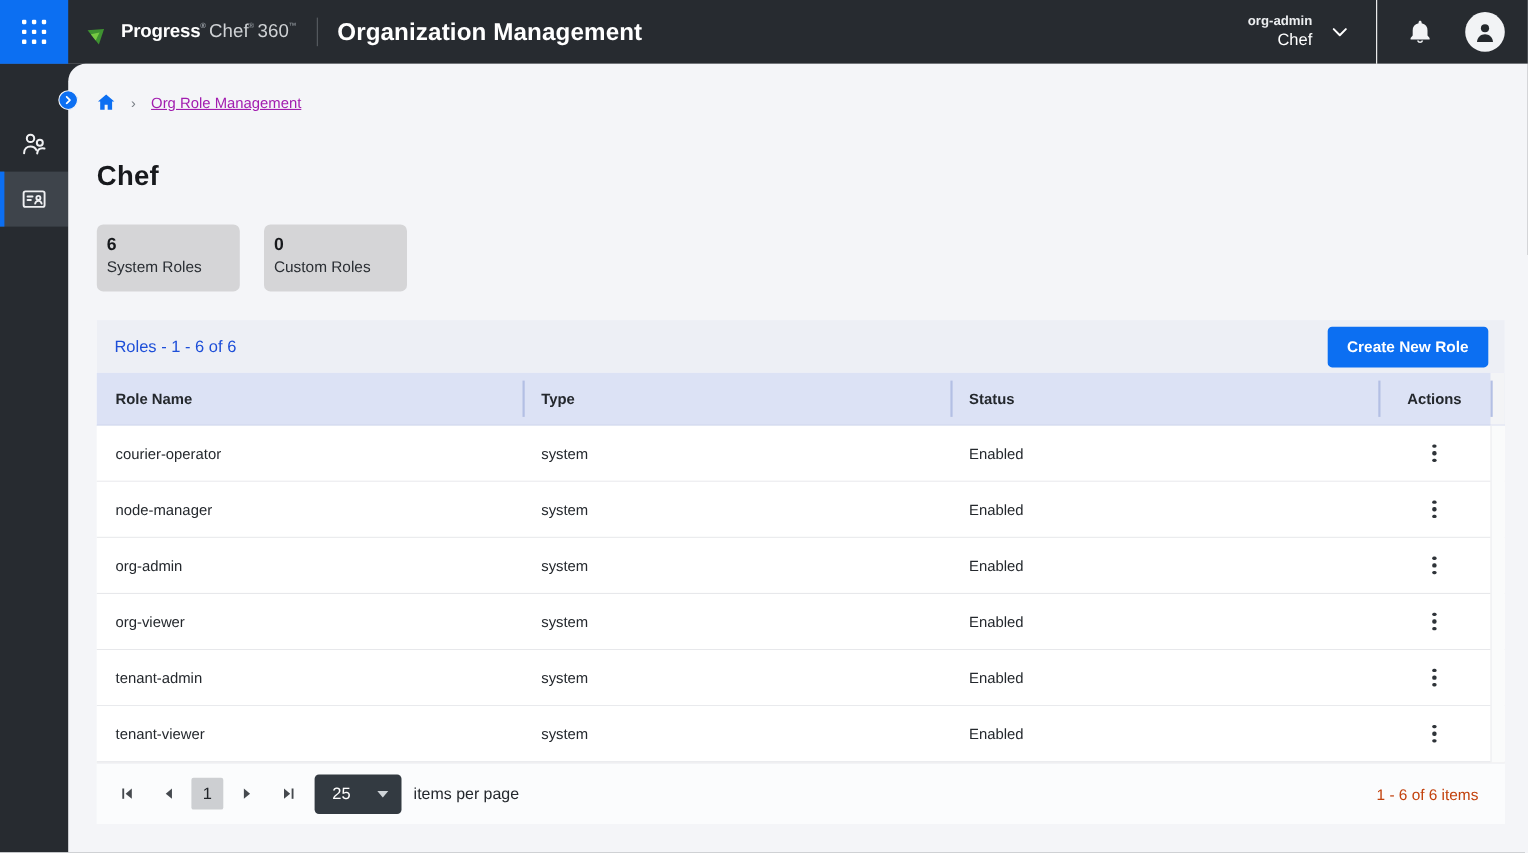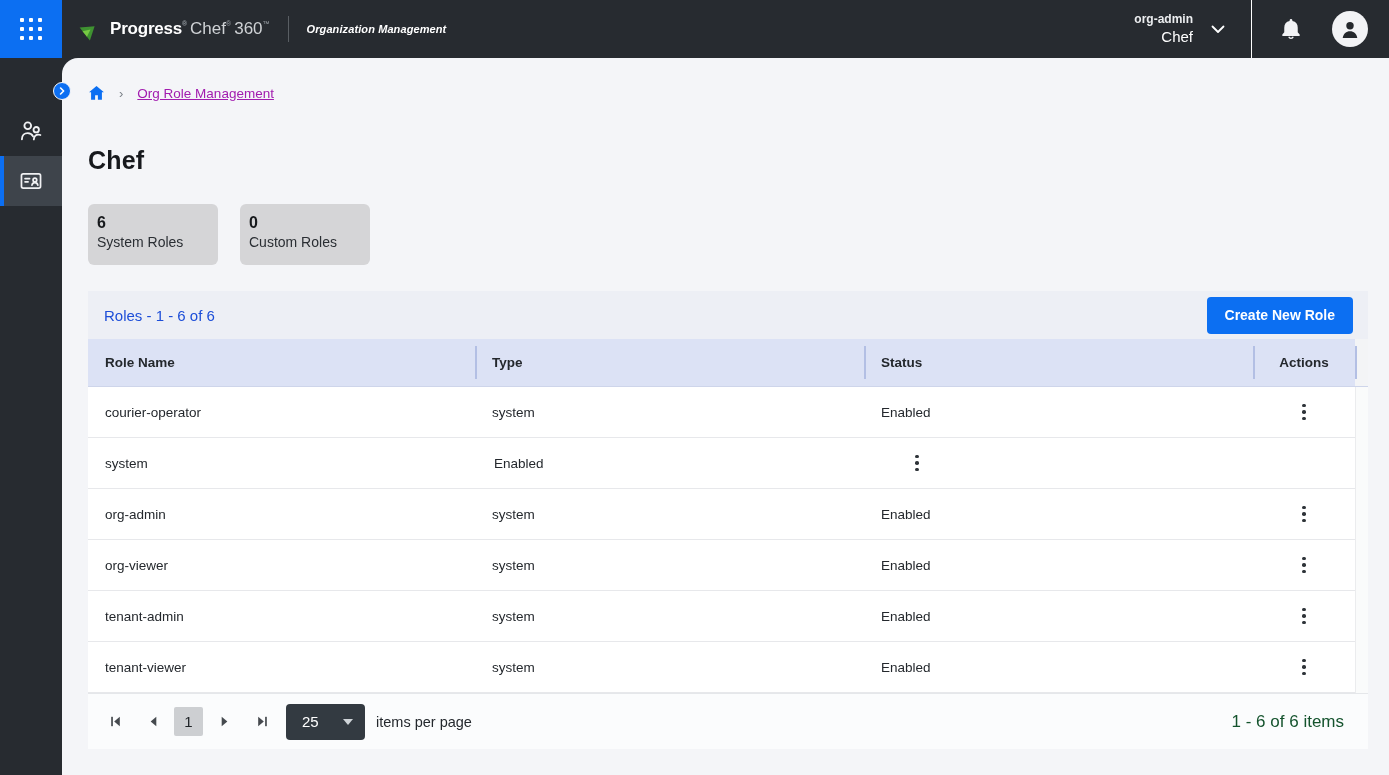--- a/index.html
+++ b/index.html
@@ -11,21 +11,21 @@
   .apps-btn { width:62px; height:58px; background:#0c6ff2; border:none; cursor:pointer;
               display:flex; align-items:center; justify-content:center; flex:none; }
   .apps-grid { display:grid; grid-template-columns:repeat(3,4px); grid-template-rows:repeat(3,4px); gap:5px; }
   .apps-grid span { background:#fff; border-radius:1px; }
   .logo { display:flex; align-items:center; margin-left:16px; white-space:nowrap; }
   .logo svg { margin-right:7px; }
   .logo .brand { color:#ffffff; font-weight:700; font-size:17px; letter-spacing:-.2px; }
   .logo .prod  { color:#cfd2d5; font-weight:400; font-size:17px; margin-left:3px; }
   .logo sup { font-size:7px; color:#9aa0a6; vertical-align:top; line-height:10px; }
   .top-divider { width:1px; height:26px; background:#595e63; margin:0 18px; flex:none; }
-  .app-title { color:#ffffff; font-weight:700; font-size:11px; letter-spacing:.1px;font-style:italic; }
+  .app-title { color:#ffffff; font-weight:700; font-size:22px; letter-spacing:.1px; }
   .top-right { margin-left:auto; display:flex; align-items:center; height:100%; }
   .user-menu { display:flex; align-items:center; cursor:pointer; margin-right:26px; }
   .user-texts { display:flex; flex-direction:column; align-items:flex-end; margin-right:18px; }
   .user-role { color:#eceef0; font-size:12px; font-weight:700; line-height:15px; }
   .user-org  { color:#ffffff; font-size:15px; line-height:19px; }
   .right-divider { width:1px; height:58px; background:#ffffff; flex:none; }
   .bell-btn { background:none; border:none; cursor:pointer; margin:0 30px 0 28px; display:flex; }
   .avatar-btn { width:36px; height:36px; border-radius:50%; background:#f2f3f5; border:none; cursor:pointer;
                 display:flex; align-items:center; justify-content:center; margin-right:21px; overflow:hidden; }
 
@@ -84,21 +84,21 @@
   .pg-first { margin-right:16px; } .pg-prev { margin-right:10px; }
   .pg-current { width:29px; height:29px; background:#cdcfd2; border:none; font-size:15px; color:#212529;
                 cursor:pointer; border-radius:2px; font-family:inherit; margin-right:10px; }
   .pg-next { margin-right:16px; } .pg-last { margin-right:13px; }
   .page-size { width:79px; height:36px; background:#333a41; border:none; border-radius:4px; color:#fff;
                display:flex; align-items:center; cursor:pointer; margin-right:11px; padding:0 12px 0 16px; }
   .page-size .val { font-size:15px; color:#fff; }
   .page-size .caret { margin-left:auto; width:0; height:0; border-left:5px solid transparent;
                       border-right:5px solid transparent; border-top:6px solid #cfd4d8; }
   .pg-label { font-size:14.5px; color:#24282d; }
-  .pg-range { margin-left:auto; font-size:17px; color:#14532d; }
+  .pg-range { margin-left:auto; font-size:14px; color:#c2410c; }
 </style>
 </head>
 <body>
 
 <header class="topbar">
   <button class="apps-btn">
     <span class="apps-grid">
       <span></span>
         <span></span>
         <span></span>
@@ -223,20 +223,21 @@
           <div class="td col-status">Enabled</div>
           <div class="td col-actions">
               <button class="kebab-btn">
                 <i></i>
                 <i></i>
                 <i></i>
               </button>
             </div>
         </div>
         <div class="tr">
+          <div class="td col-name">node-manager</div>
           <div class="td col-type">system</div>
           <div class="td col-status">Enabled</div>
           <div class="td col-actions">
               <button class="kebab-btn">
                 <i></i>
                 <i></i>
                 <i></i>
               </button>
             </div>
         </div>

